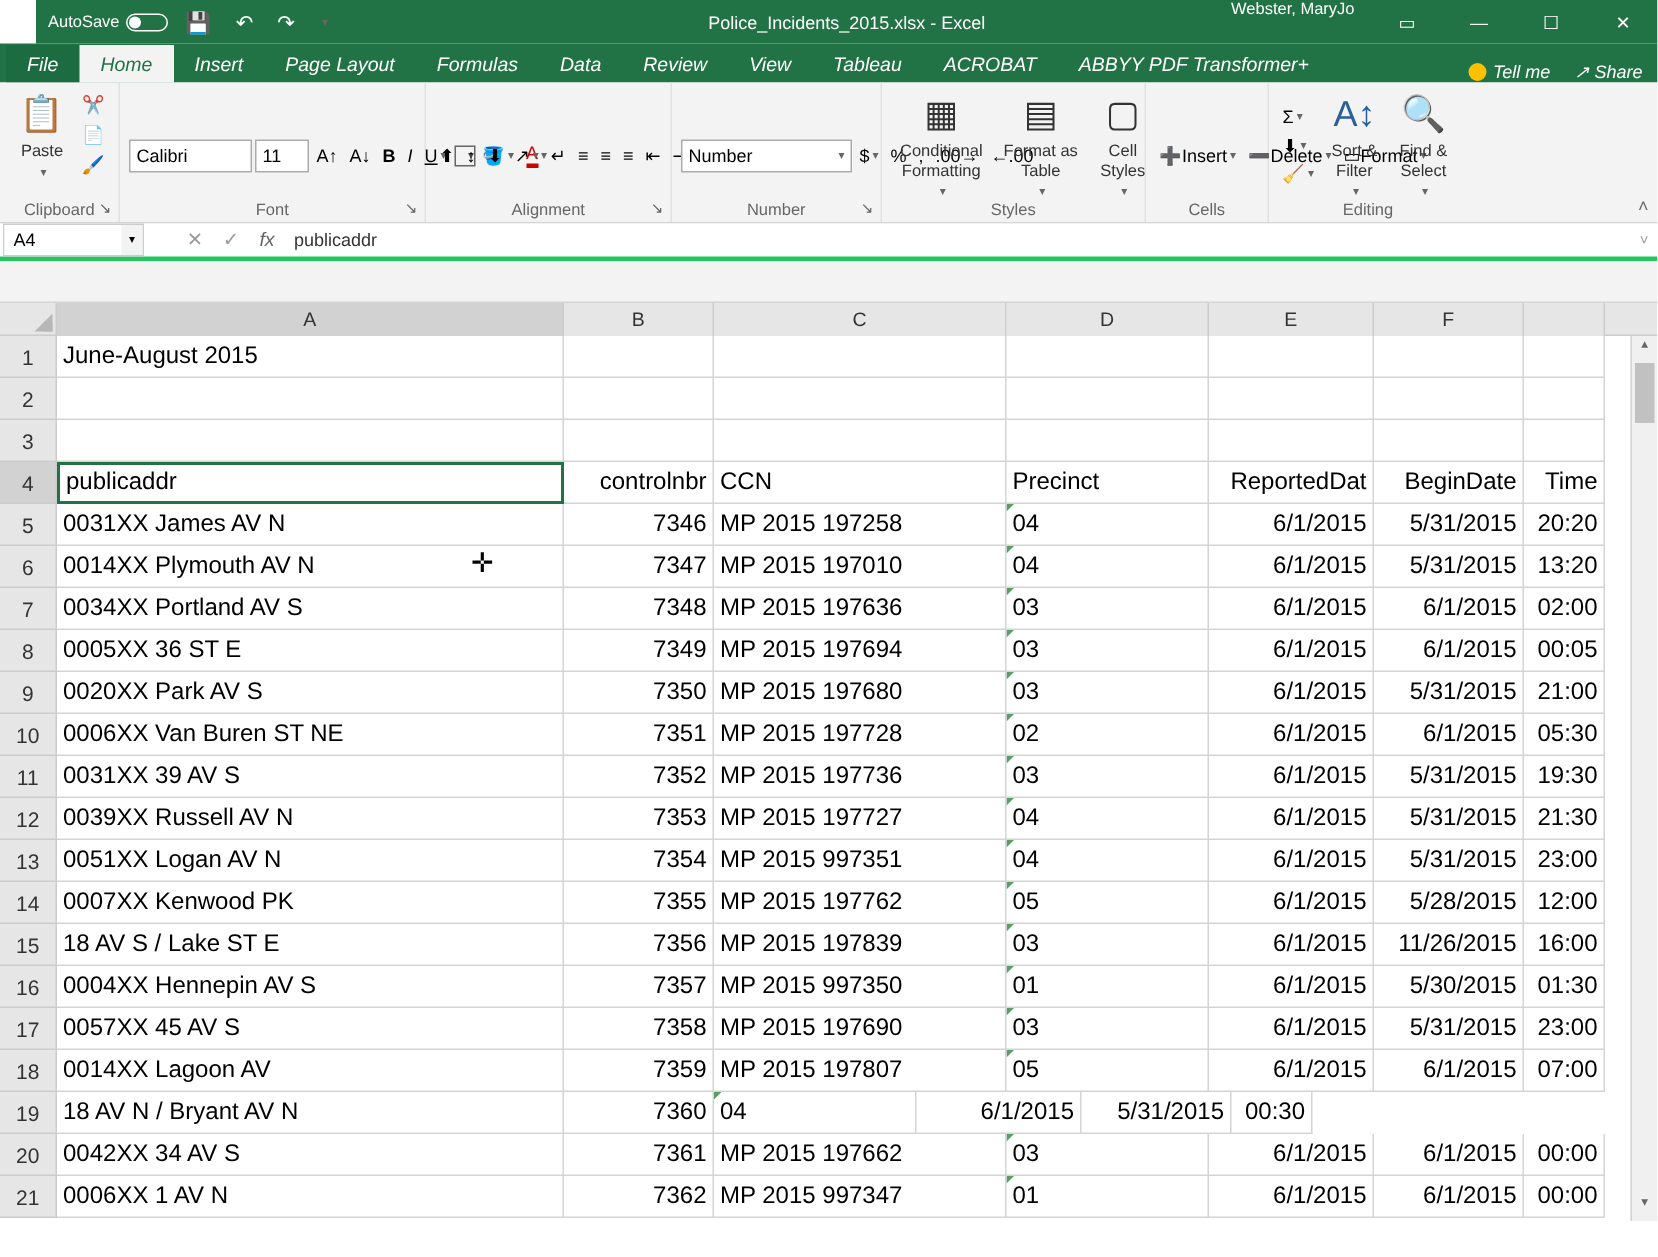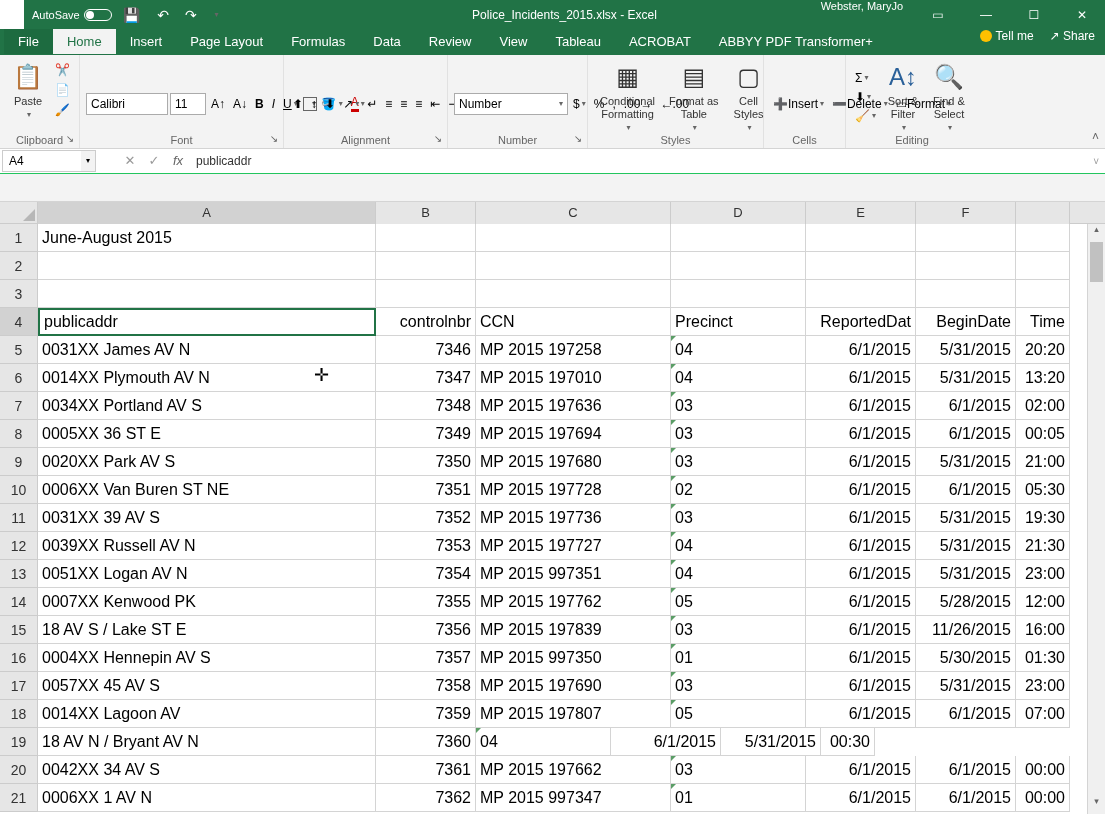--- a/index.html
+++ b/index.html
@@ -11,21 +11,21 @@
 .autosave { display: flex; align-items: center; gap: 4px; font-size: 11px; }
 .autosave-toggle { width: 28px; height: 12px; border: 1px solid #fff; border-radius: 6px; position: relative; }
 .autosave-toggle::after { content: ''; position: absolute; width: 8px; height: 8px; border-radius: 50%; background: #fff; left: 1px; top: 1px; }
 .qat-icon { font-size: 14px; color: #fff; cursor: pointer; padding: 0 4px; }
 .titlebar-center { position: absolute; left: 50%; transform: translateX(-50%); font-size: 12px; }
 .titlebar-right { margin-left: auto; display: flex; align-items: flex-start; gap: 2px; }
 .user-name { font-size: 11px; padding: 0 10px; }
 .win-btn { width: 46px; height: 29px; display: flex; align-items: center; justify-content: center; cursor: pointer; }
 
 
-.tabs { height: 26px; background: #217346; display: flex; align-items: flex-start; padding-left: 4px; color: #fff; font-size: 13px; }
+.tabs { height: 26px; background: #217346; display: flex; align-items: flex-end; padding-left: 4px; color: #fff; font-size: 13px; font-style: italic; }
 .tab { padding: 5px 14px 5px 14px; cursor: pointer; }
 .tab.active { background: #f3f3f3; color: #217346; font-weight: normal; }
 .tab.file { background: #1d6b40; }
 .tabs-right { margin-left: auto; display: flex; align-items: center; gap: 16px; padding-right: 10px; font-size: 12px; }
 .tell-me { display: flex; align-items: center; gap: 4px; }
 .lightbulb { width: 12px; height: 12px; background: #ffc000; border-radius: 50%; }
 
 
 .ribbon { height: 94px; background: #f3f3f3; display: flex; border-bottom: 1px solid #d4d4d4; position: relative; }
 .ribbon-group { border-right: 1px solid #e1e1e1; padding: 4px 6px 0 6px; display: flex; flex-direction: column; position: relative; }
@@ -36,21 +36,21 @@
 .rbtn { padding: 2px 3px; cursor: pointer; display: flex; align-items: center; font-size: 12px; }
 .dropdown-caret { font-size: 8px; margin-left: 2px; color: #666; }
 .font-combo { width: 82px; height: 22px; border: 1px solid #ababab; background: #fff; font-size: 12px; padding: 0 4px; }
 .size-combo { width: 36px; height: 22px; border: 1px solid #ababab; background: #fff; font-size: 12px; padding: 0 4px; }
 .large-btn { display: flex; flex-direction: column; align-items: center; cursor: pointer; padding: 2px 6px; gap: 2px; font-size: 11px; color: #333; text-align: center; line-height: 1.2; }
 .large-icon { width: 32px; height: 32px; display: flex; align-items: center; justify-content: center; font-size: 24px; }
 .num-combo { width: 114px; height: 22px; border: 1px solid #ababab; background: #fff; font-size: 12px; padding: 0 4px; display: flex; align-items: center; justify-content: space-between; }
 .collapse-ribbon { position: absolute; right: 6px; bottom: 4px; font-size: 12px; color: #666; cursor: pointer; }
 
 
-.formula-row { height: 25px; background: #fff; border-bottom: 1px solid #22c55e; display: flex; align-items: center; position: relative; }
+.formula-row { height: 25px; background: #fff; border-bottom: 3px solid #22c55e; display: flex; align-items: center; position: relative; }
 .name-box-wrap { display: flex; align-items: center; border: 1px solid #ccc; margin: 2px; }
 .name-box { width: 78px; height: 20px; border: none; padding: 0 6px; font-size: 12px; outline: none; }
 .name-drop { width: 14px; height: 20px; background: #f3f3f3; text-align: center; font-size: 8px; line-height: 20px; cursor: pointer; }
 .fb-btns { display: flex; gap: 0; margin-left: 20px; }
 .fb-btn { width: 24px; height: 20px; text-align: center; line-height: 20px; color: #999; font-size: 13px; cursor: pointer; }
 .fx { font-style: italic; color: #666; text-align: center; }
 .formula-input { flex: 1; padding: 0 6px; font-size: 12px; color: #333; }
 .expand-fb { position: absolute; right: 6px; color: #999; font-size: 10px; cursor: pointer; }
 .gap-row { height: 28px; background: #f3f3f3; border-bottom: 1px solid #d4d4d4; }
 

